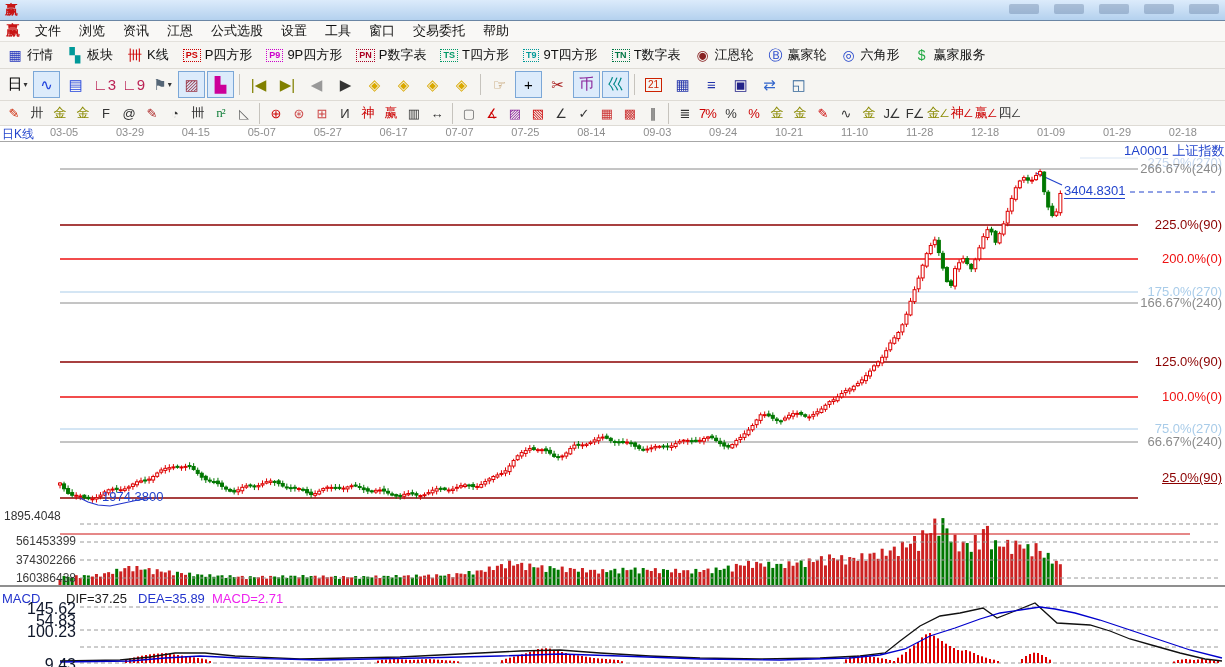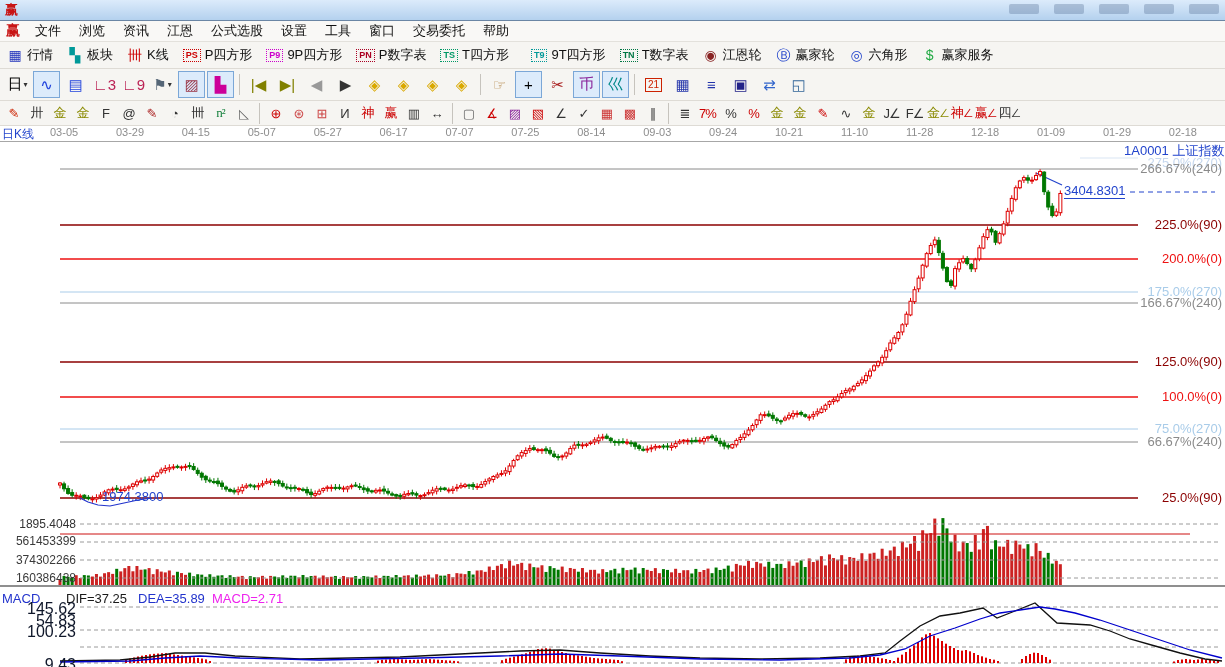--- a/index.html
+++ b/index.html
@@ -42,21 +42,21 @@
   .date{font-size:11px;color:#8d8d8d}
   
   #chart{position:absolute;top:142px;left:0;width:1225px;height:525px;background:#fff}
   #chart svg{position:absolute;left:0;top:0}
   .ov{position:absolute;white-space:nowrap;font-size:13px}
   .level-label{position:absolute;right:3px;width:140px;text-align:right;font-size:13px}
   #symbol-label{left:1124px;top:0;color:#2244cc;width:101px;overflow:hidden}
   #faint-level{right:3px;top:13px;color:#c5d7ee;position:absolute;font-size:13px}
   #last-price{left:1064px;top:41px;color:#2244cc;border-bottom:1px solid #2244cc}
   #start-price{left:102px;top:347px;color:#2244cc}
-  #vol-price{left:4px;top:375px;width:72px;text-align:right;color:#333;font-size:12px}
+  #vol-price{left:4px;top:367px;width:72px;color:#333;font-size:12px}
   .vol-scale{position:absolute;left:4px;width:72px;text-align:right;color:#3a3a3a;font-size:12px}
   #macd-label{left:2px;top:449px;color:#2233cc}
   #macd-dif{left:66px;top:449px;color:#1a1a1a}
   #macd-dea{left:138px;top:449px;color:#2233cc}
   #macd-val{left:212px;top:449px;color:#ee22ee}
   .macd-scale{position:absolute;left:2px;width:74px;text-align:right;color:#0f172a;font-size:16px}
 </style>
 </head>
 <body>
 
@@ -112,21 +112,21 @@
       </div>
       <div class="tb-btn">
         <span class="tbm-badge" style="color: rgb(170, 0, 34); border-color: rgb(170, 0, 34);">PN</span>
         <span class="tbm-label">P数字表</span>
       </div>
       <div class="tb-btn">
         <span class="tbm-badge" style="color: rgb(0, 153, 102); border-color: rgb(0, 153, 102);">TS</span>
         <span class="tbm-label">T四方形</span>
       </div>
       <div class="tb-btn">
-        <span class="tbm-badge" style="color: rgb(0, 153, 153); border-color: rgb(0, 153, 153); margin-left: 8px;">T9</span>
+        <span class="tbm-badge" style="color: rgb(0, 153, 153); border-color: rgb(0, 153, 153);">T9</span>
         <span class="tbm-label">9T四方形</span>
       </div>
       <div class="tb-btn">
         <span class="tbm-badge" style="color: rgb(0, 119, 68); border-color: rgb(0, 119, 68);">TN</span>
         <span class="tbm-label">T数字表</span>
       </div>
       <div class="tb-btn">
         <span class="tbm-icon" style="color: rgb(136, 34, 34);">◉</span>
         <span class="tbm-label">江恩轮</span>
       </div>
@@ -1321,16 +1321,16 @@
     <div id="level-labels">
         <div class="level-label" style="color: rgb(138, 138, 138); top: 19px;">266.67%(240)</div>
         <div class="level-label" style="color: rgb(139, 0, 0); top: 75px;">225.0%(90)</div>
         <div class="level-label" style="color: rgb(238, 17, 17); top: 109px;">200.0%(0)</div>
         <div class="level-label" style="color: rgb(169, 204, 233); top: 142px;">175.0%(270)</div>
         <div class="level-label" style="color: rgb(138, 138, 138); top: 153px;">166.67%(240)</div>
         <div class="level-label" style="color: rgb(139, 0, 0); top: 212px;">125.0%(90)</div>
         <div class="level-label" style="color: rgb(238, 17, 17); top: 247px;">100.0%(0)</div>
         <div class="level-label" style="color: rgb(169, 204, 233); top: 279px;">75.0%(270)</div>
         <div class="level-label" style="color: rgb(138, 138, 138); top: 292px;">66.67%(240)</div>
-        <div class="level-label" style="color: rgb(139, 0, 0); top: 348px;">25.0%(90)</div>
+        <div class="level-label" style="color: rgb(139, 0, 0); top: 328px; text-decoration: underline;">25.0%(90)</div>
       </div>
   </div>
 </div>
 
 </body></html>

